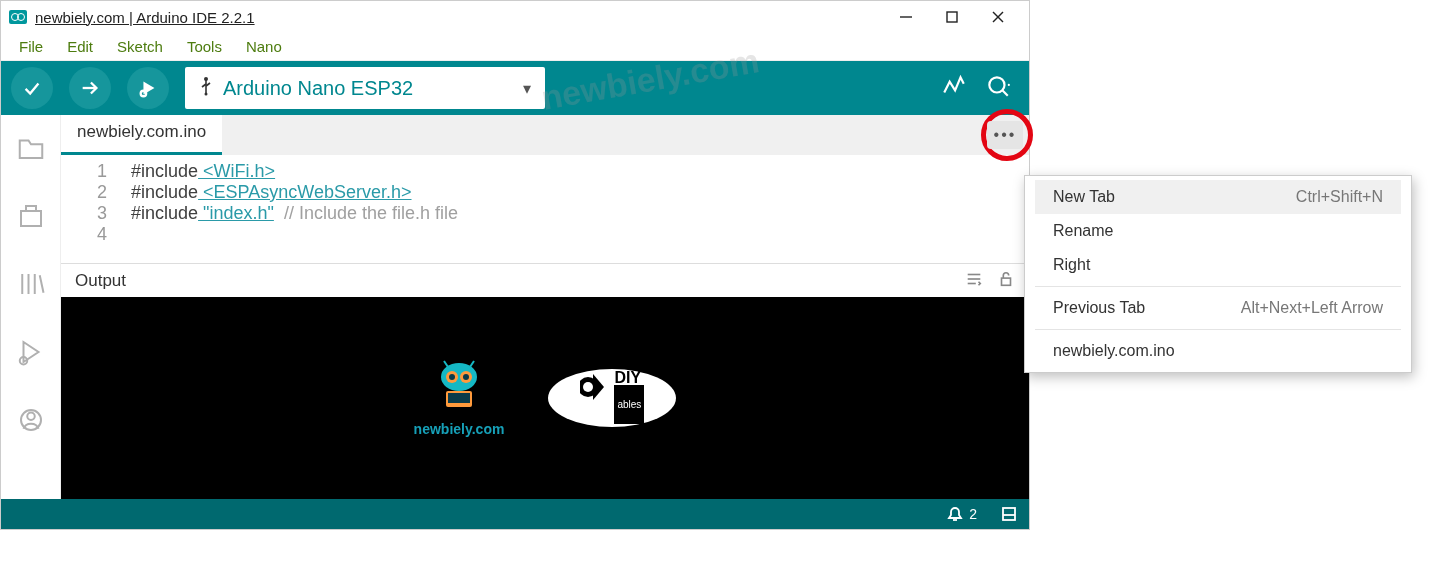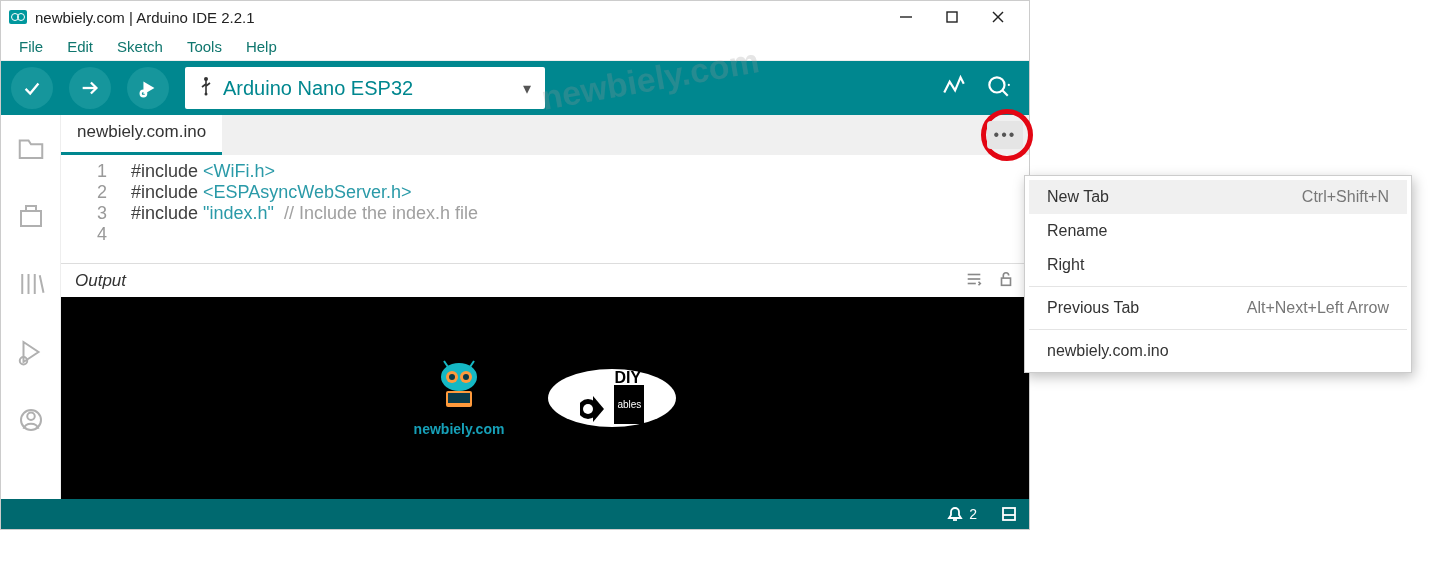--- a/index.html
+++ b/index.html
@@ -5,28 +5,28 @@
   * { box-sizing: border-box; margin: 0; padding: 0; font-family: "Segoe UI", Arial, sans-serif; }
   body { width: 1431px; height: 565px; background: #fff; position: relative; overflow: hidden; }
 
   .window { width: 1030px; border: 1px solid #ccc; background: #fff; }
 
   
   .titlebar { height: 32px; display: flex; align-items: center; padding: 0 8px; }
   .tb-logo { width: 18px; height: 14px; background: #00979d; border-radius: 2px; position: relative; margin-right: 8px; }
   .tb-logo::before, .tb-logo::after { content:""; position:absolute; width:6px; height:6px; border:1.5px solid #fff; border-radius:50%; top:3px; }
   .tb-logo::before { left:2px; } .tb-logo::after { right:2px; }
-  .tb-title { font-size: 15px; color: #222; }
+  .tb-title { font-size: 15px; color: #222; text-decoration: underline; }
   .tb-spacer { flex: 1; }
   .tb-btn { width: 46px; height: 32px; display:flex; align-items:center; justify-content:center; color:#222; }
   .tb-btn svg { width: 14px; height: 14px; }
 
   
   .menubar { height: 28px; display:flex; align-items:center; padding: 0 6px; border-bottom: 1px solid #eee; }
-  .menubar span { font-size: 15px; color:#0f766e; padding: 0 12px; }
+  .menubar span { font-size: 15px; color:#4d7c0f; padding: 0 12px; }
 
   
   .toolbar { height: 54px; background: #00878f; display:flex; align-items:center; padding: 0 10px; gap: 16px; color:#fff; }
   .tool-circle { width: 42px; height: 42px; border-radius:50%; background:#16969c; display:flex; align-items:center; justify-content:center; }
   .tool-circle svg { width:22px; height:22px; stroke:#fff; stroke-width:2.5; fill:none; }
   .board-select { height: 42px; background:#fff; border-radius:2px; display:flex; align-items:center; padding:0 14px 0 14px; gap:10px; min-width: 360px; }
   .board-select .usb { color:#333; }
   .board-select .label { color:#00878f; font-size:20px; }
   .board-select .chev { margin-left:auto; color:#555; }
   .toolbar-spacer { flex:1; }
@@ -43,44 +43,44 @@
   .file-tab { background:#fff; padding: 7px 16px 0 16px; font-size:17px; color:#333; border-bottom:3px solid #00878f; }
   .tabs-spacer { flex:1; }
   .more-btn { width:36px; height:28px; margin:6px 6px 0 0; background:#e5e5e5; border-radius:4px; display:flex; align-items:center; justify-content:center; color:#555; font-size:16px; letter-spacing:2px; position:relative; z-index:2; }
   .red-circle { position:absolute; width:52px; height:52px; border:5px solid #e30613; border-radius:50%; right:-4px; top:-6px; z-index:1; pointer-events:none; }
 
   .code { background:#fff; font-family: Consolas,"Courier New",monospace; font-size:18px; padding: 6px 0 18px 0; }
   .code-line { display:flex; }
   .gutter { width:70px; text-align:right; padding-right:24px; color:#999; }
   .txt { white-space: pre; }
   .kw { color:#404040; }
-  .str { color:#2a9aa8; }
+  .str { color:#2a9aa8;text-decoration:underline; }
   .cmt { color:#a0a0a0; }
 
-  .output-head { height:34px; display:flex; align-items:center; padding:0 14px; background:#fff; border-top:1px solid #ddd;font-style:italic; }
+  .output-head { height:34px; display:flex; align-items:center; padding:0 14px; background:#fff; border-top:1px solid #ddd; }
   .output-head .lbl { font-size:17px; color:#333; }
   .oh-right { margin-left:auto; display:flex; gap:14px; color:#888; }
   .oh-right svg { width:18px; height:18px; stroke:#888; stroke-width:1.8; fill:none; }
 
   .output-body { flex:1; background:#000; display:flex; align-items:center; justify-content:center; gap:44px; padding:18px 0; min-height: 138px; }
   .nb-logo { text-align:center; }
   .nb-text { color:#16a0b8; font-size:14px; margin-top:6px; font-weight:600; }
   .diy-pill { width:128px; height:58px; border-radius:50%; background:#fff; display:flex; align-items:center; justify-content:center; }
-  .diy-inner { display:flex; align-items:flex-end; gap:8px; }
+  .diy-inner { display:flex; align-items:flex-start; gap:8px; }
   .diy-txt { font-weight:800; font-size:16px; color:#000; line-height:0.8; }
   .diy-sub { font-size:10px; color:#fff; background:#000; padding:14px 3px; display:inline-block; }
 
   
   .statusbar { height:30px; background:#00696f; display:flex; align-items:center; }
   .sb-spacer { flex:1; }
   .sb-item { color:#fff; display:flex; align-items:center; gap:6px; padding:0 12px; font-size:14px; }
   .sb-item svg { width:16px; height:16px; stroke:#fff; stroke-width:1.8; fill:none; }
 
   
-  .ctx-menu { position:absolute; left:1024px; top:175px; width:388px; background:#fff; border:1px solid #ccc; box-shadow: 2px 4px 12px rgba(0,0,0,0.25); padding:4px 4px; }
+  .ctx-menu { position:absolute; left:1024px; top:175px; width:388px; background:#fff; border:1px solid #ccc; box-shadow: 2px 4px 12px rgba(0,0,0,0.25); padding:4px 10px; }
   .ctx-item { display:flex; padding:8px 18px; font-size:16px; color:#333; }
   .ctx-item.sel { background:#f0f0f0; }
   .ctx-sc { margin-left:auto; color:#777; }
   .ctx-sep { height:1px; background:#e4e4e4; margin:4px 0; }
 
   .watermark { position:absolute; left:540px; top:60px; font-size:34px; color:rgba(150,150,150,0.25); transform:rotate(-10deg); font-weight:600; pointer-events:none; }
 </style>
 </head>
 <body>
 
@@ -106,21 +106,21 @@
           <line x1="12" y1="2" x2="2" y2="12" stroke="#222" stroke-width="1.4"></line>
         </svg>
       </div>
   </div>
 
   <div class="menubar">
     <span>File</span>
     <span>Edit</span>
     <span>Sketch</span>
     <span>Tools</span>
-    <span>Help</span>
+    <span>Nano</span>
   </div>
 
   <div class="toolbar">
     <div class="tool-circle">
         <svg viewBox="0 0 24 24">
           <polyline points="5,13 10,18 19,7"></polyline>
         </svg>
       </div>
     <div class="tool-circle">
         <svg viewBox="0 0 24 24">
@@ -196,21 +196,21 @@
         <div class="code-line">
           <span class="gutter">1</span>
           <span class="txt"><span class="kw">#include</span><span class="str"> &lt;WiFi.h&gt;</span></span>
         </div>
         <div class="code-line">
           <span class="gutter">2</span>
           <span class="txt"><span class="kw">#include</span><span class="str"> &lt;ESPAsyncWebServer.h&gt;</span></span>
         </div>
         <div class="code-line">
           <span class="gutter">3</span>
-          <span class="txt"><span class="kw">#include</span><span class="str"> "index.h"</span><span>  </span><span class="cmt">// Include the index.h file</span></span>
+          <span class="txt"><span class="kw">#include</span><span class="str"> "index.h"</span><span>  </span><span class="cmt">// Include the file.h file</span></span>
         </div>
         <div class="code-line">
           <span class="gutter">4</span>
           <span class="txt"></span>
         </div>
       </div>
 
       <div class="output-head">
         <span class="lbl">Output</span>
         <div class="oh-right">

